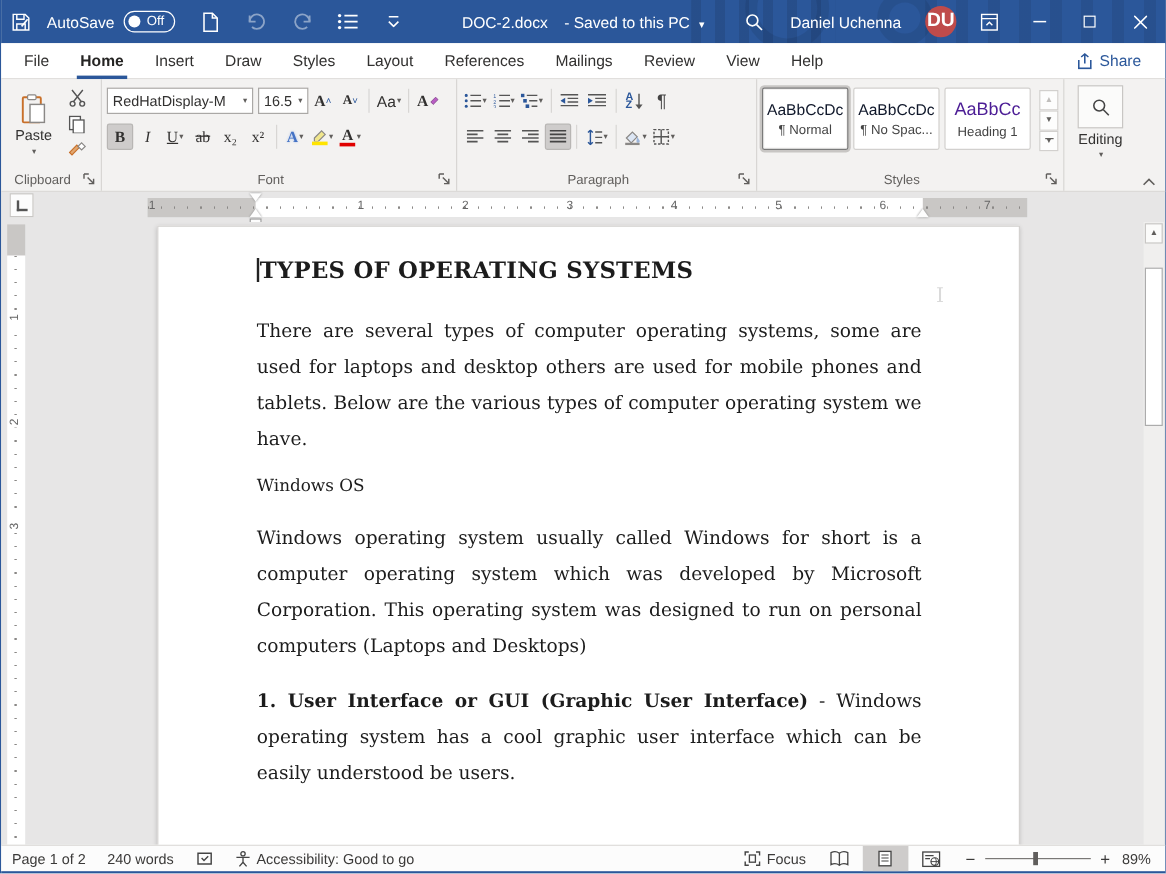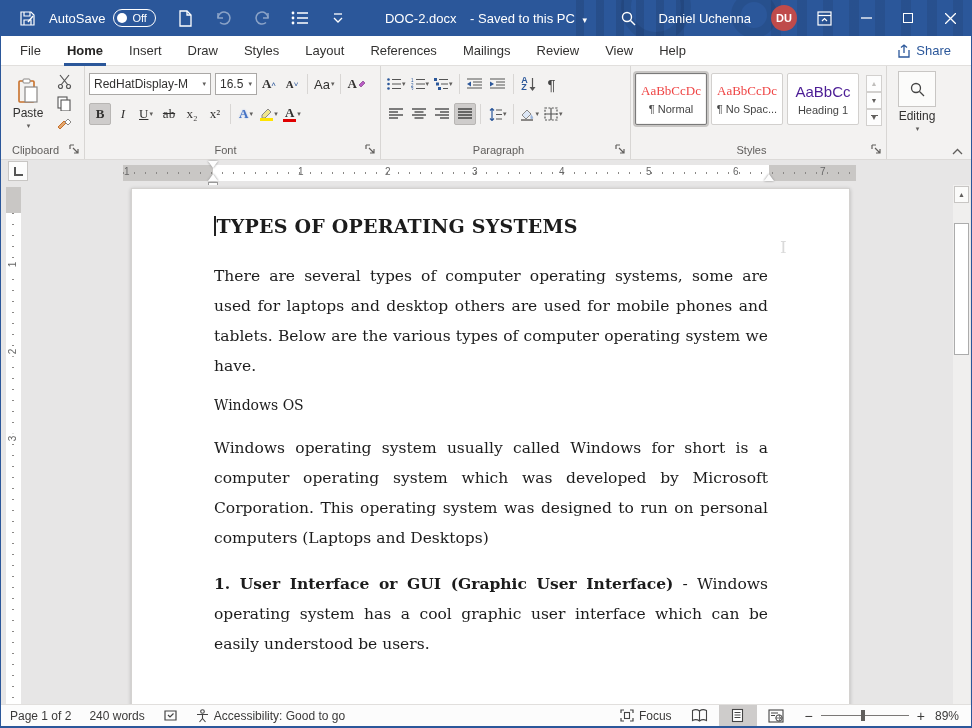--- a/index.html
+++ b/index.html
@@ -10,32 +10,32 @@
 
   
   .titlebar { position:relative; height:36px; background:#2b579a; color:#fff;
               display:flex; align-items:center; font-size:13px; overflow:hidden; }
   .tb-decor { position:absolute; top:0; bottom:0; pointer-events:none; }
   .tb-decor.bars { left:575px; width:120px;
      background:repeating-linear-gradient(90deg, rgba(0,0,0,.10) 0 8px, transparent 8px 20px); }
   .tb-decor.bars2 { left:770px; width:200px;
      background:repeating-linear-gradient(90deg, rgba(0,0,0,.08) 0 10px, transparent 10px 26px); }
   .tb-circle { position:absolute; border:10px solid rgba(0,0,0,.08); border-radius:50%; }
-  .tb-left { display:flex; align-items:center; gap:6px; padding-left:10px; z-index:1; }
+  .tb-left { display:flex; align-items:center; gap:6px; padding-left:0; z-index:1; }
   .tbtn { width:32px; height:36px; display:flex; align-items:center; justify-content:center; }
   .toggle { display:flex; align-items:center; gap:5px; border:1px solid #fff; border-radius:9px;
             height:18px; padding:0 8px 0 3px; margin-left:2px; }
   .toggle .knob { width:10px; height:10px; background:#fff; border-radius:50%; }
   .toggle .state { font-size:11px; }
   .dim { opacity:.45; }
   .tb-title { position:absolute; left:0; right:0; text-align:center; z-index:1; }
   .tb-title .chev { font-size:9px; margin-left:4px; }
   .tb-right { position:absolute; right:0; top:0; display:flex; align-items:center; z-index:2; }
   .avatar { width:26px; height:26px; border-radius:50%; background:#bf4b4b; color:#fff;
-            display:flex; align-items:center; justify-content:center; font-size:11px; font-weight:bold; margin:0 6px; }
+            display:flex; align-items:center; justify-content:center; font-size:16px; font-weight:bold; margin:0 6px; }
   .winbtn { width:42px; height:36px; display:flex; align-items:center; justify-content:center; }
   .maxbox { width:10px; height:10px; border:1px solid #fff; }
   .username { margin:0 14px; }
 
   
   .tabrow { height:30px; background:#fff; display:flex; align-items:center; font-size:13px;
             color:#323130; border-bottom:1px solid #e1dfdd; position:relative; }
   .tab { padding:0 13px; height:30px; display:flex; align-items:center; position:relative; }
   .tab.active { font-weight:bold; color:#252423; }
   .tab.active::after { content:""; position:absolute; left:10px; right:10px; bottom:0;
@@ -65,21 +65,21 @@
               justify-content:center; gap:2px; font-size:12px; color:#323130; }
   .clipcol { display:flex; flex-direction:column; gap:2px; margin-left:2px; }
   .clipcol .rbtn { height:20px; }
 
   
   .stylecards { display:flex; gap:4px; align-items:flex-start; padding-top:2px; }
   .stylecard { width:72px; height:52px; background:#fff; border:1px solid #d2d0ce; border-radius:2px;
                display:flex; flex-direction:column; align-items:center; justify-content:center;
                gap:4px; overflow:hidden; }
   .stylecard.sel { border-color:#7a7a7a; box-shadow:0 0 0 1px #f3f2f1 inset, 0 0 0 2px #c8c6c4; }
-  .stylecard .prev { font-size:13px; color:#ef4444; white-space:nowrap; font-family:Liberation Serif, serif; }
+  .stylecard .prev { font-size:13px; color:#0f172a; white-space:nowrap; font-family:Liberation Sans, sans-serif; }
   .stylecard .prev.h1 { color:#4c1d95; font-size:15px; font-family:"Liberation Sans",sans-serif; }
   .stylecard .sname { font-size:11px; color:#444; white-space:nowrap; }
   .scrollcol { display:flex; flex-direction:column; margin-left:3px; padding-top:2px; }
   .scrollcol .sb { width:16px; height:17px; border:1px solid #d2d0ce; background:#fdfdfd;
                    display:flex; align-items:center; justify-content:center; font-size:7px; color:#605e5c; }
   .scrollcol .sb.dim2 { color:#c0bebc; }
   .expandline { display:flex; flex-direction:column; align-items:center; line-height:4px; }
 
   
   .editingbtn { display:flex; flex-direction:column; align-items:center; gap:2px; width:52px; }

